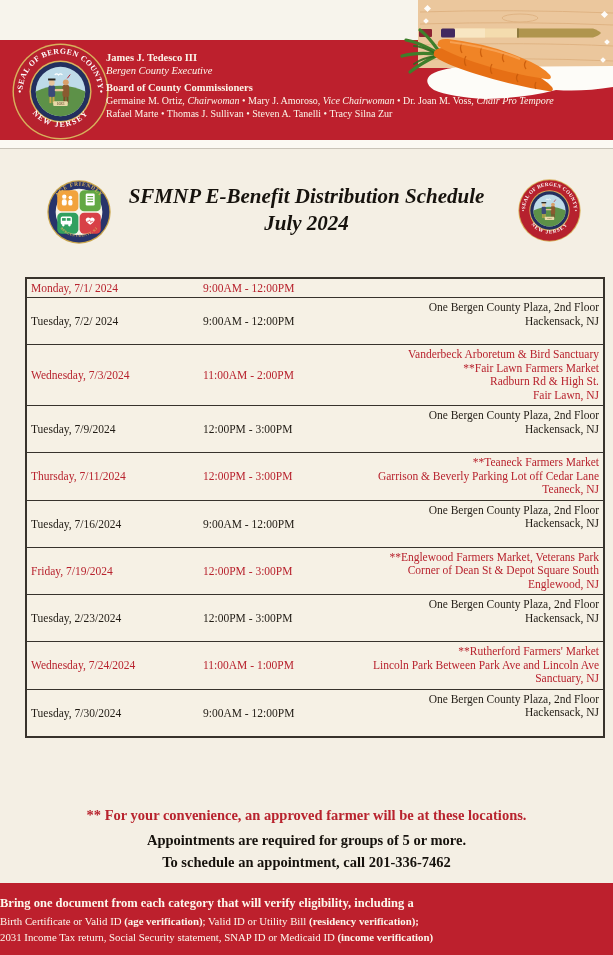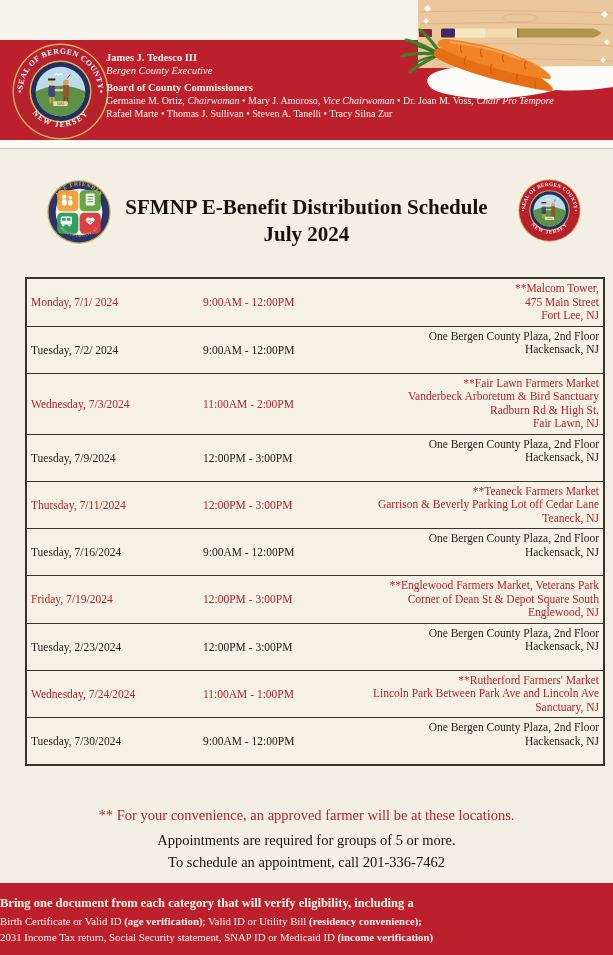--- a/index.html
+++ b/index.html
@@ -21,36 +21,36 @@
 
   
   .deco{position:absolute;top:0;right:0;z-index:3;}
 
   
   .divider{position:absolute;top:140px;left:0;width:613px;height:8px;background:#fbf9f3;border-bottom:1px solid #c9c4b9;}
 
   
   .af-logo{position:absolute;left:47px;top:180px;}
   .title-seal{position:absolute;left:518px;top:179px;}
-  .doc-title{position:absolute;top:194px;left:0;width:613px;text-align:center;
-             font-size:21px;font-weight:bold;line-height:27px;color:#16120d;}
+  .doc-title{position:absolute;top:183px;left:0;width:613px;text-align:center;
+             font-size:21px;font-weight:bold;line-height:27px;color:#16120d;font-style:italic;}
 
   
   .schedule{position:absolute;top:277px;left:25px;width:580px;box-sizing:border-box;
             border:2px solid #38332c;background:#f6f1e5;}
   .sched-row{display:grid;grid-template-columns:172px 112px 1fr;padding:3px 4px 3px 4px;border-top:1.5px solid #38332c;}
   .sched-row.first{border-top:none;}
   .cell-date,.cell-time{display:flex;align-items:center;font-size:11.5px;}
   .cell-loc{text-align:right;font-size:11.5px;line-height:13.5px;}
   .sched-row.std{color:#211c15;}
   .sched-row.std .cell-loc{padding-bottom:13px;}
   .sched-row.hl{color:#b8232e;}
 
   
-  .notes{position:absolute;top:807px;left:0;width:613px;text-align:center;font-weight:normal;}
+  .notes{position:absolute;top:807px;left:0;width:613px;text-align:center;font-weight:bold;}
   .note-red{color:#b8232e;font-size:14.5px;margin-bottom:5px;white-space:nowrap;}
   .note-dark{color:#16120d;font-size:14.5px;line-height:22px;white-space:nowrap;}
 
   
   .red-footer{position:absolute;top:883px;left:0;width:613px;height:72px;background:#bd202d;
               color:#fdf7ec;}
   .rf-1{font-weight:bold;font-size:12.5px;padding-top:13px;white-space:nowrap;}
   .rf-2,.rf-3{font-size:10.8px;line-height:15.5px;white-space:nowrap;}
   .rf-2{margin-top:3px;}
   .seg-b{font-weight:bold;}
@@ -221,40 +221,35 @@
   </div>
 
   <svg class="title-seal" width="63" height="63" viewBox="0 0 100 100">
     <use href="#bergen-seal-sym" width="100" height="100"></use>
   </svg>
 
   <div class="schedule">
       <div class="sched-row hl first">
         <div class="cell-date">Monday, 7/1/ 2024</div>
         <div class="cell-time">9:00AM - 12:00PM</div>
-        <div class="cell-loc">
-          <div>**Malcom Tower,</div>
-          <div>475 Main Street</div>
-          <div>Fort Lee, NJ</div>
-        </div>
       </div>
       <div class="sched-row std">
         <div class="cell-date">Tuesday, 7/2/ 2024</div>
         <div class="cell-time">9:00AM - 12:00PM</div>
         <div class="cell-loc">
           <div>One Bergen County Plaza, 2nd Floor</div>
           <div>Hackensack, NJ</div>
         </div>
       </div>
       <div class="sched-row hl">
         <div class="cell-date">Wednesday, 7/3/2024</div>
         <div class="cell-time">11:00AM - 2:00PM</div>
         <div class="cell-loc">
+          <div>Vanderbeck Arboretum &amp; Bird Sanctuary</div>
           <div>**Fair Lawn Farmers Market</div>
-          <div>Vanderbeck Arboretum &amp; Bird Sanctuary</div>
           <div>Radburn Rd &amp; High St.</div>
           <div>Fair Lawn, NJ</div>
         </div>
       </div>
       <div class="sched-row std">
         <div class="cell-date">Tuesday, 7/9/2024</div>
         <div class="cell-time">12:00PM - 3:00PM</div>
         <div class="cell-loc">
           <div>One Bergen County Plaza, 2nd Floor</div>
           <div>Hackensack, NJ</div>
@@ -314,17 +309,17 @@
     </div>
 
   <div class="notes">
     <div class="note-red">** For your convenience, an approved farmer will be at these locations.</div>
     <div class="note-dark">Appointments are required for groups of 5 or more.</div>
     <div class="note-dark">To schedule an appointment, call 201-336-7462</div>
   </div>
 
   <div class="red-footer">
     <div class="rf-1">Bring one document from each category that will verify eligibility, including a</div>
-    <div class="rf-2"><span>Birth Certificate or Valid ID </span><span class="seg-b">(age verification)</span><span>; Valid ID or Utility Bill </span><span class="seg-b">(residency convenience);</span></div>
+    <div class="rf-2"><span>Birth Certificate or Valid ID </span><span class="seg-b">(age verification)</span><span>; Valid ID or Utility Bill </span><span class="seg-b">(residency verification);</span></div>
     <div class="rf-3"><span>2031 Income Tax return, Social Security statement, SNAP ID or Medicaid ID </span><span class="seg-b">(income verification)</span></div>
   </div>
 
 </div>
 
 </body></html>

